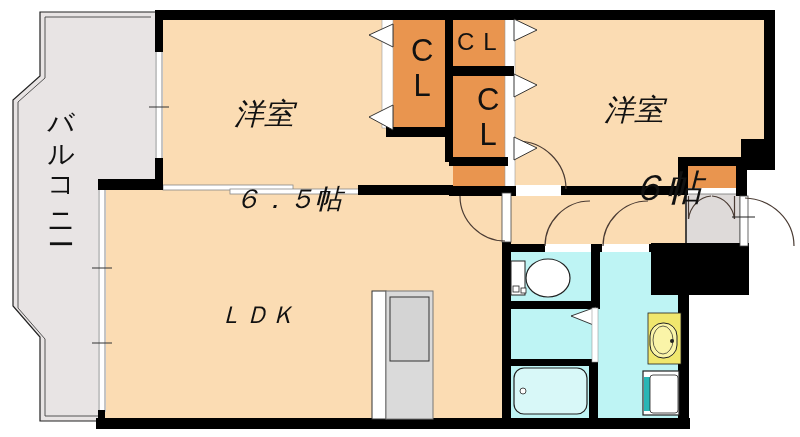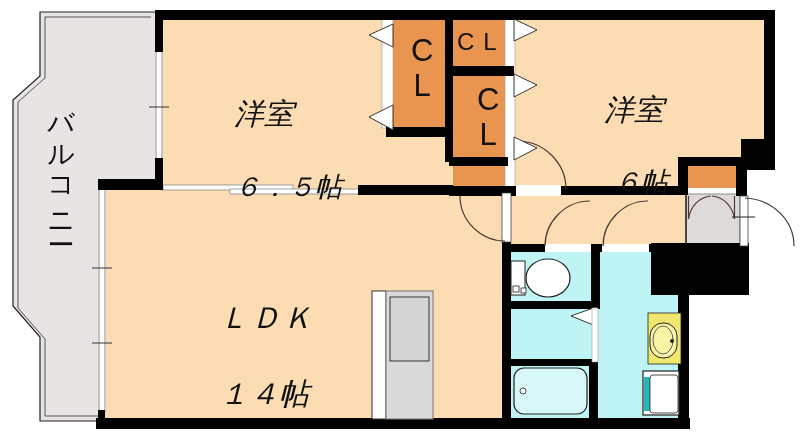--- a/index.html
+++ b/index.html
@@ -172,31 +172,30 @@
     <polygon points="514,137 514,160 537,148"></polygon>
     <polygon points="596,307 596,326 571,316"></polygon>
   </g>
   <rect x="592" y="308" width="6" height="54" fill="#fff" stroke="#999" stroke-width="0.6"></rect>
 </svg>
 
 <div class="lbl v" style="left:45px;top:92px;font-size:27px;letter-spacing:4px;">バルコニー</div>
 
 <div class="lbl" style="left:234px;top:60px;">
   <span class="l1" style="font-size:30px;">洋室</span>
-  <span class="l2" style="font-size:27px;margin-top:4px;">６．５帖</span>
+  <span class="l2" style="font-size:27px;margin-top:16px;">６．５帖</span>
 </div>
 
 <div class="lbl" style="left:604px;top:56px;">
   <span class="l1" style="font-size:30px;">洋室</span>
-  <span class="l2" style="font-size:27px;margin-top:3px;margin-left:10px;">６帖</span>
+  <span class="l2" style="font-size:36px;margin-top:3px;margin-left:26px;">６帖</span>
 </div>
 
 <div class="lbl" style="left:219px;top:264px;">
-  <span class="l1" style="font-size:30px;letter-spacing:2px;">ＬＤＫ</span>
-  <span class="l2" style="font-size:30px;margin-top:5px;">１４帖</span>
+  <span class="l1" style="font-size:24px;letter-spacing:2px;text-align:center;">ＬＤＫ</span>
 </div>
 
 <div class="lbl v" style="left:404px;top:33px;font-size:31px;">CL</div>
 
 <div class="lbl" style="left:457px;top:28px;font-size:24px;letter-spacing:9px;">CL</div>
 
 <div class="lbl v" style="left:470px;top:82px;font-size:31px;">CL</div>
 
 </div>
 

